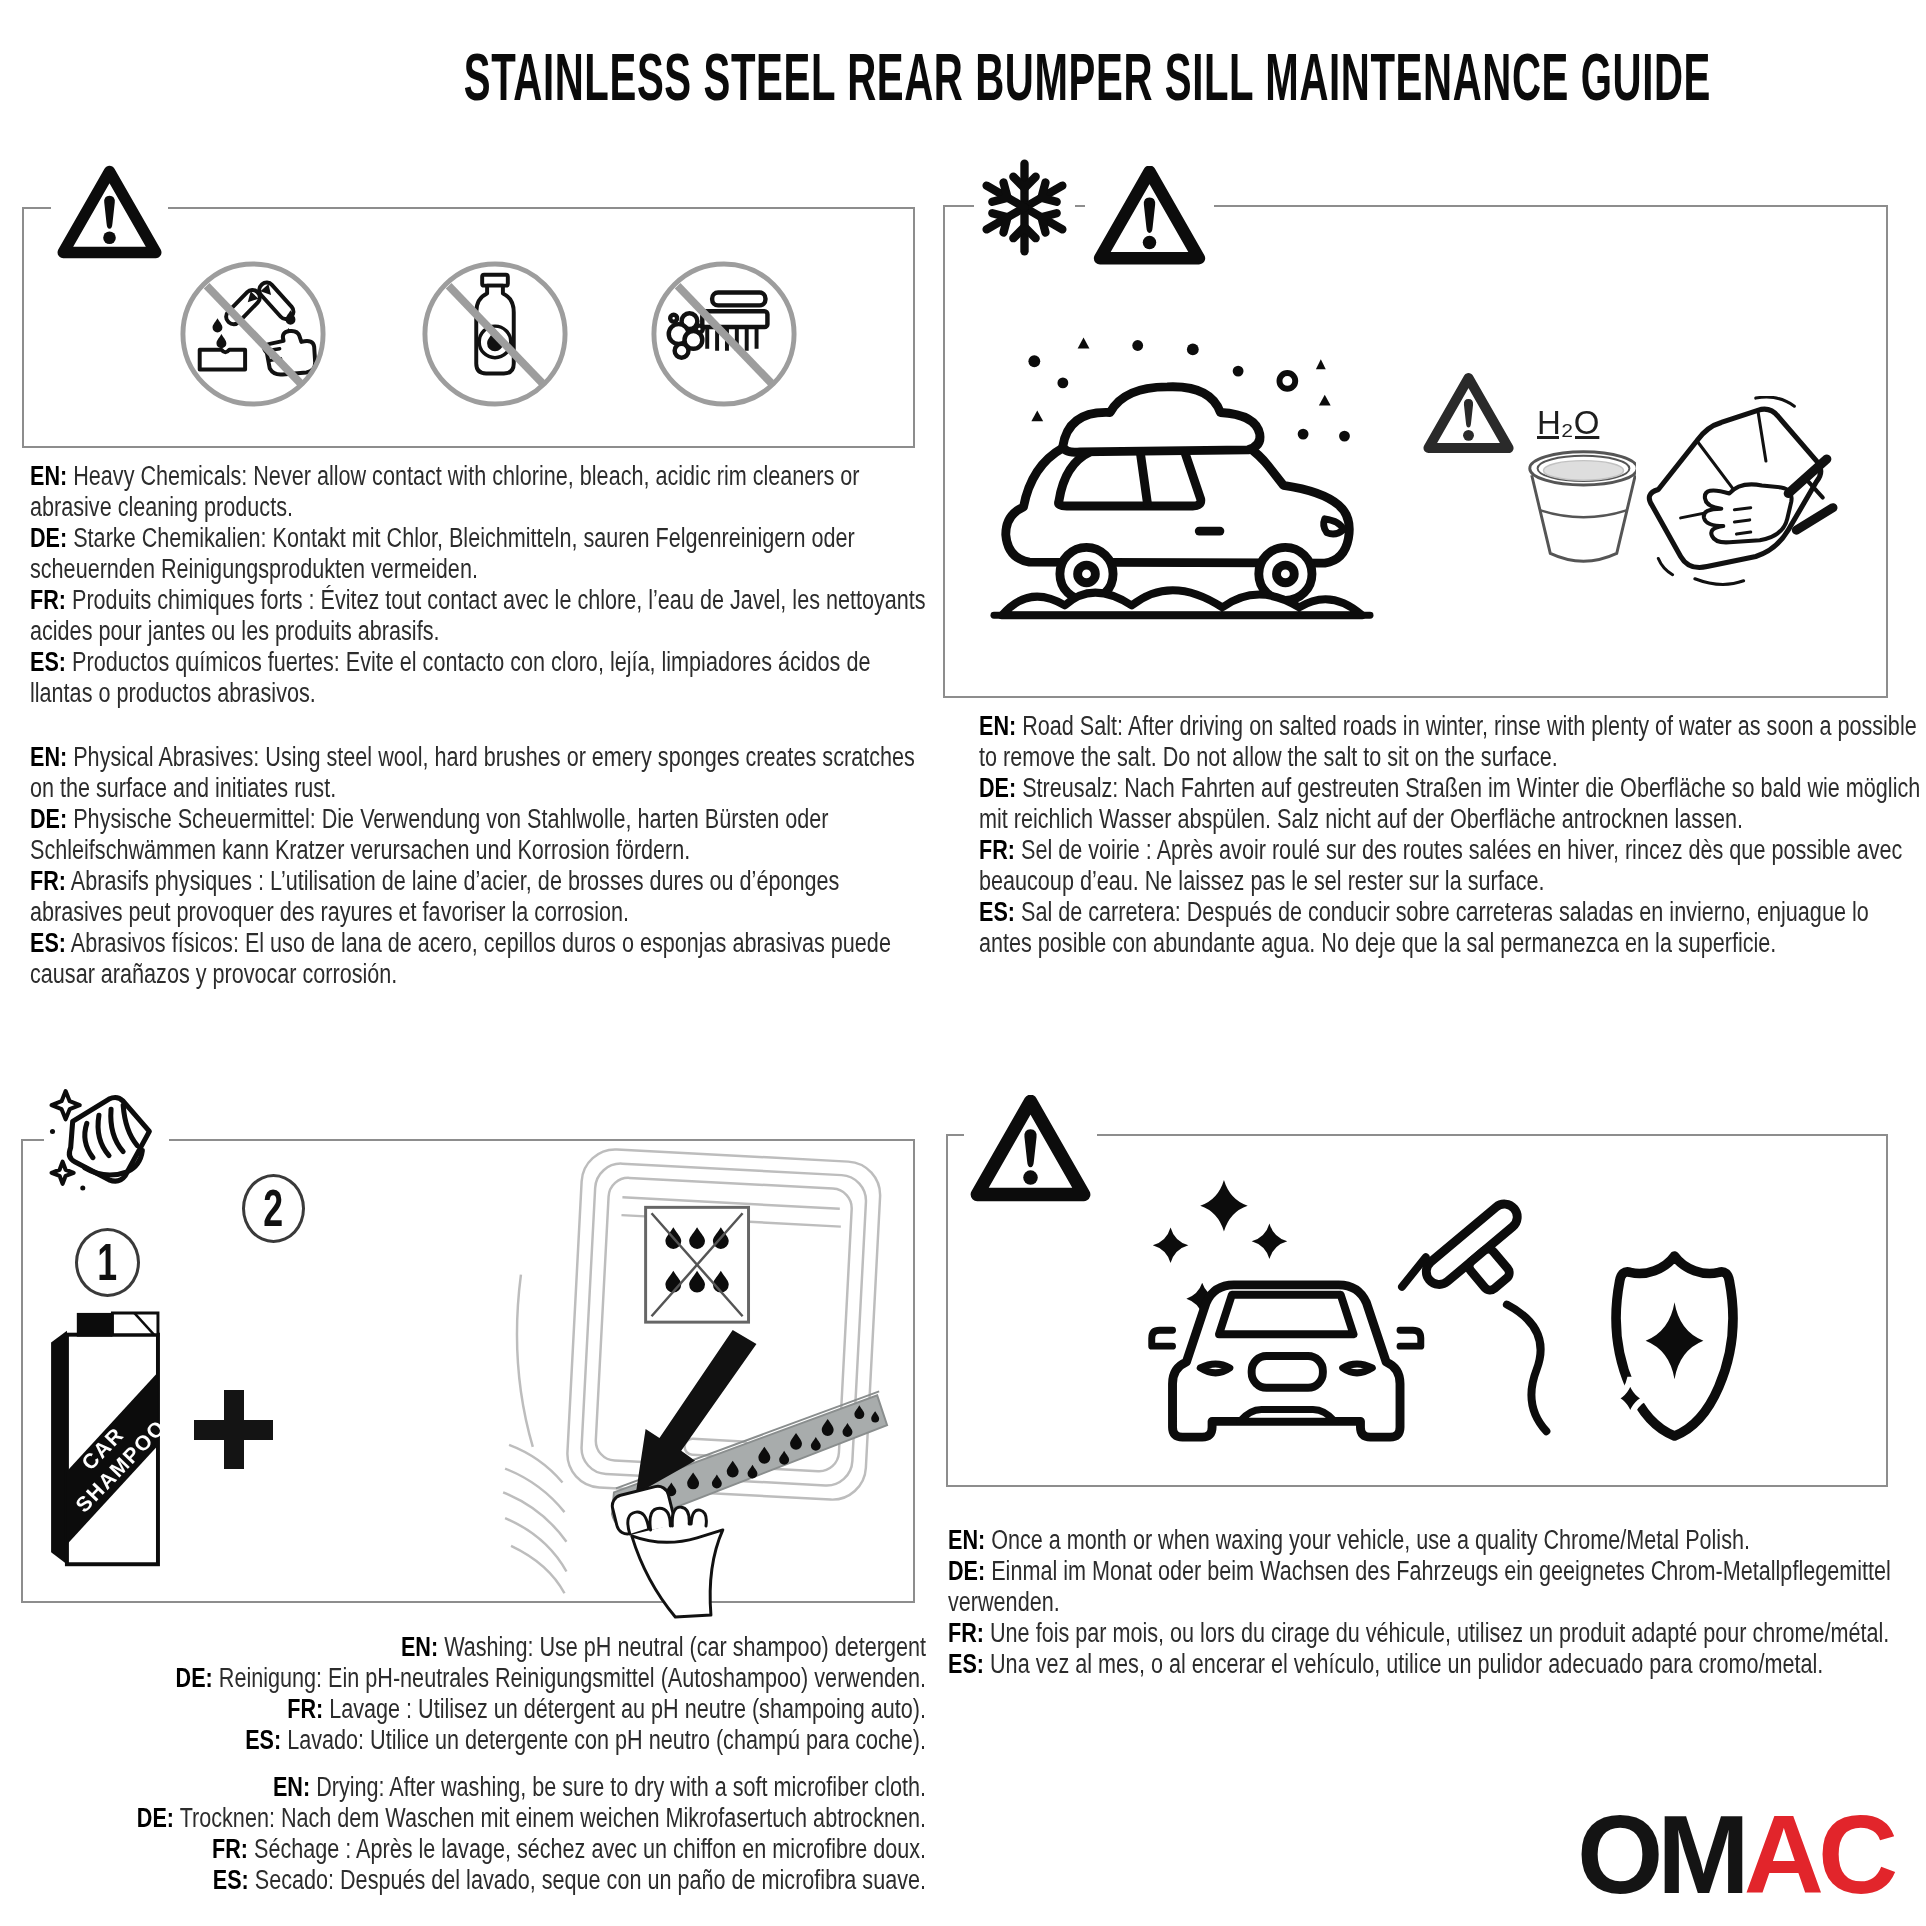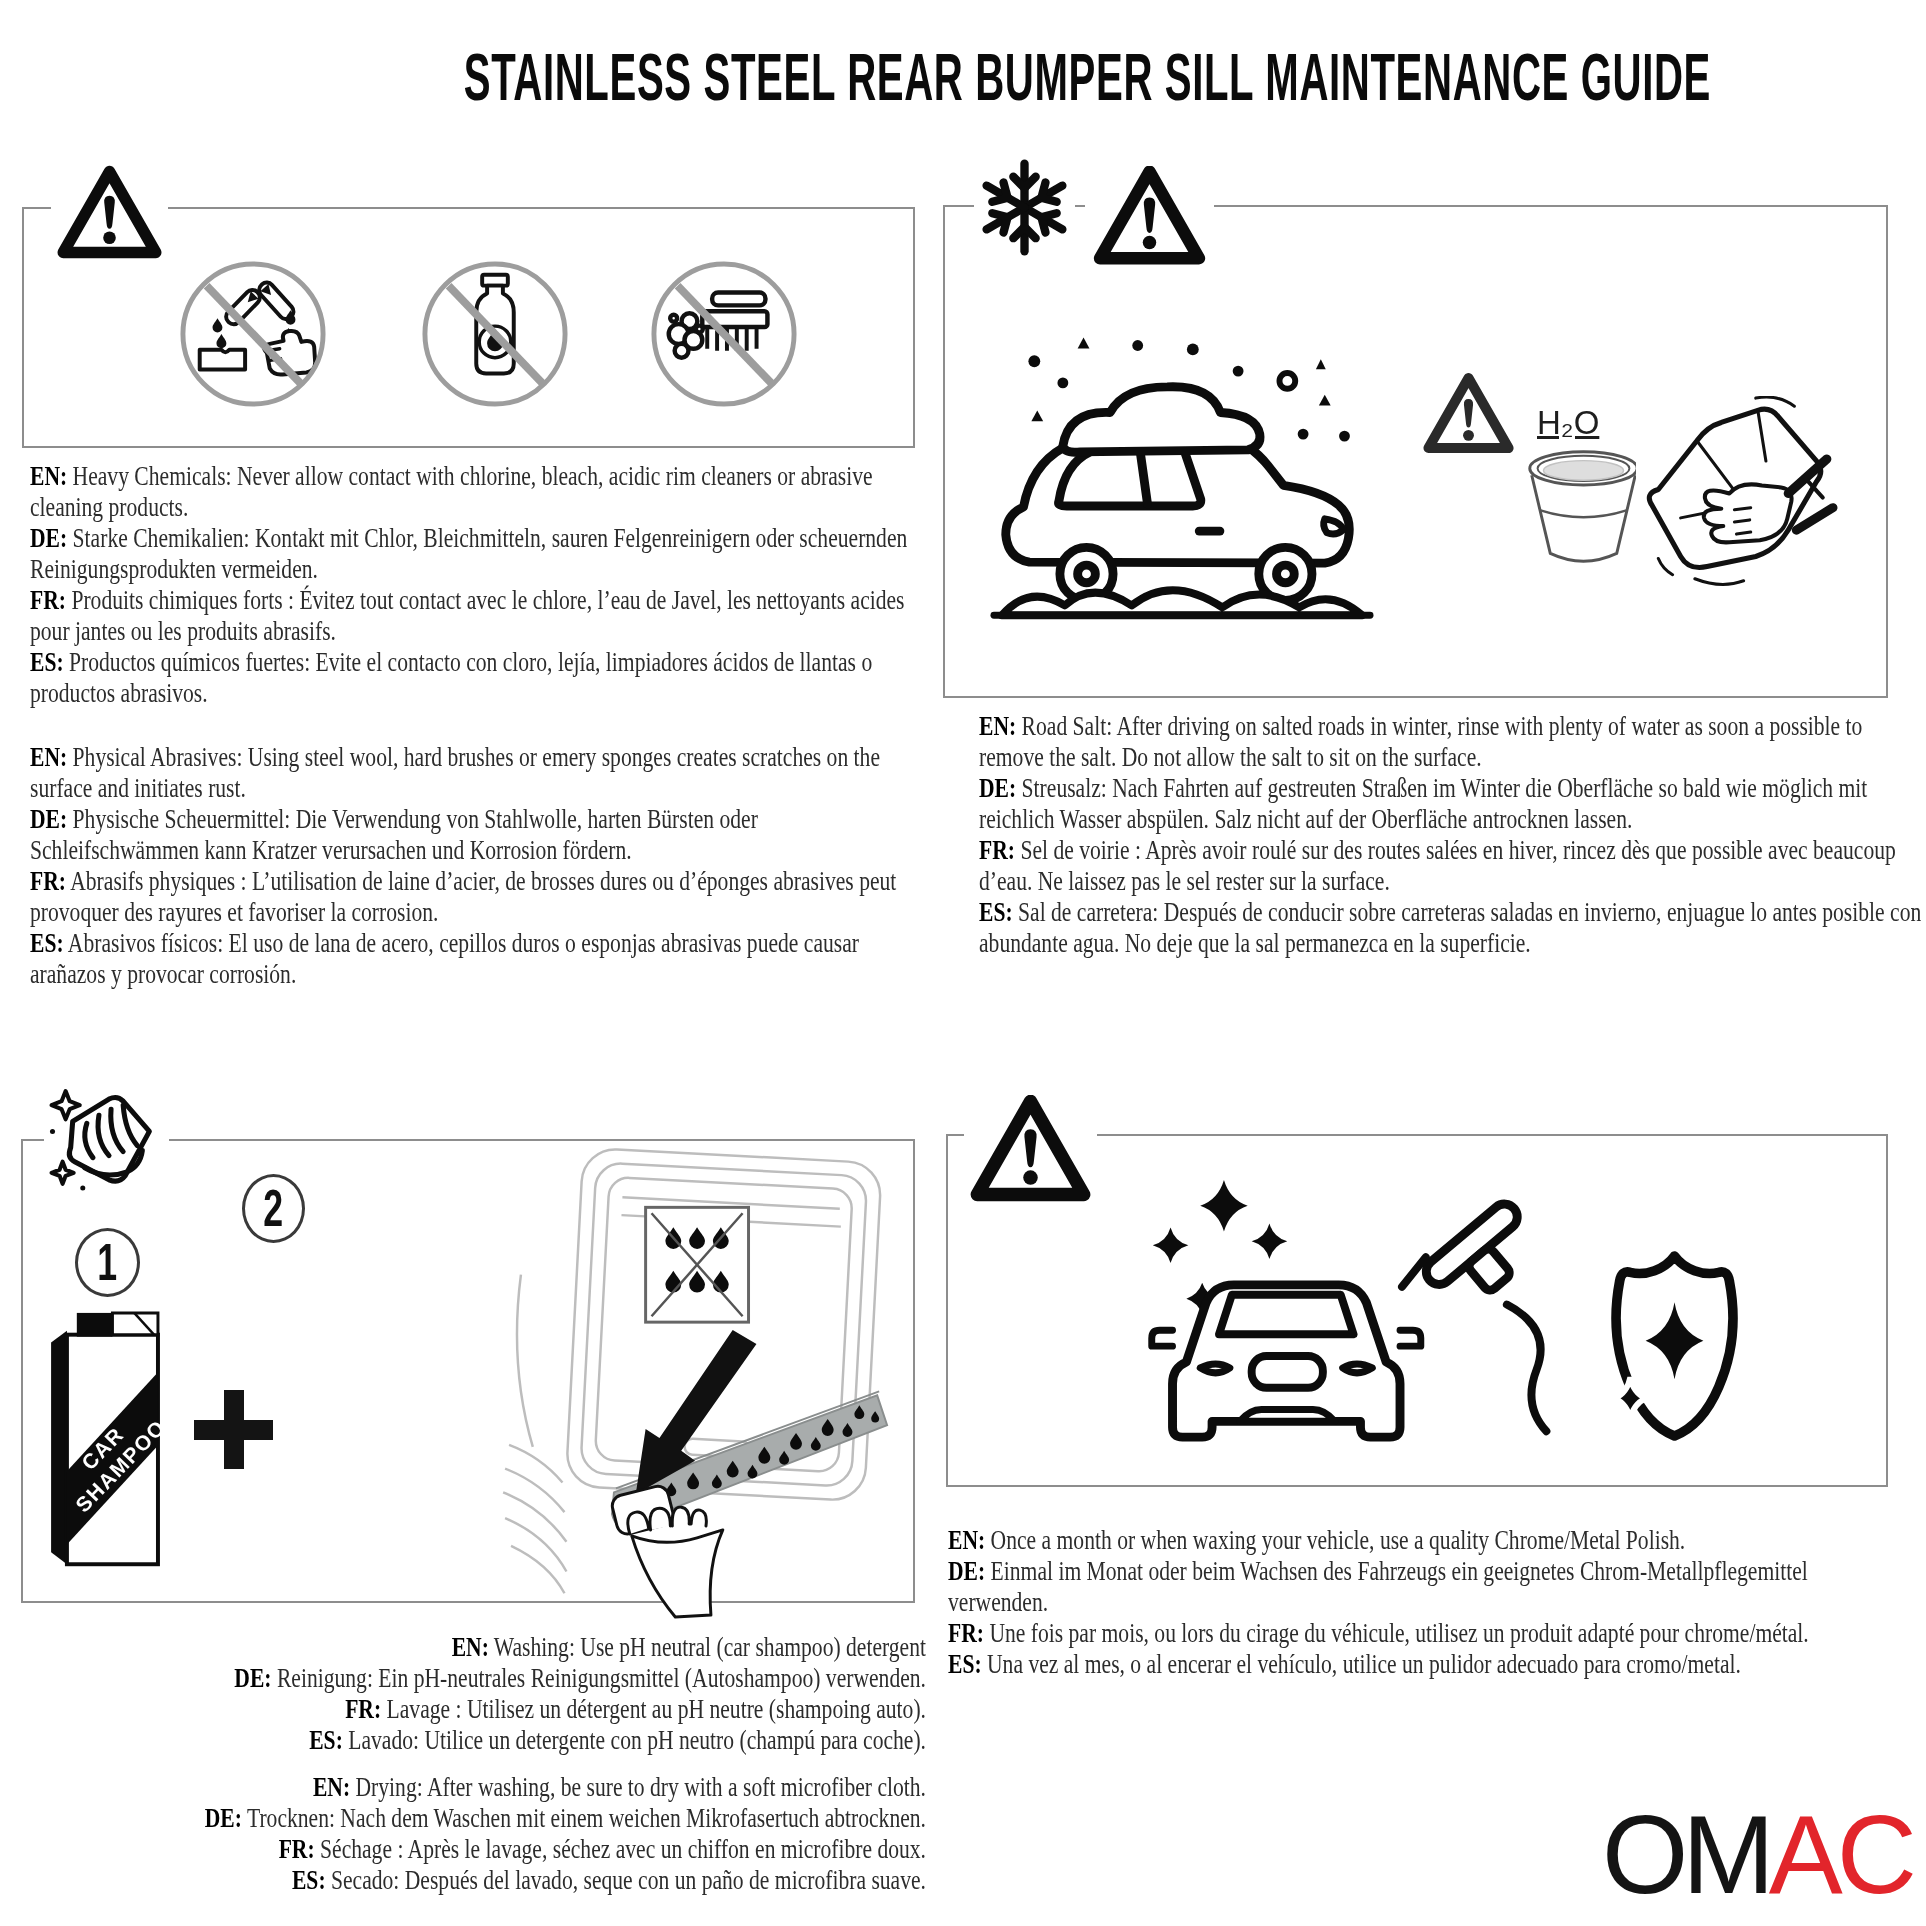--- a/index.html
+++ b/index.html
@@ -12,41 +12,41 @@
 
   .panel { position:absolute; border:2px solid #8d8d8d; background:#fff; }
   .p-tl { left:22px;  top:207px;  width:889px; height:237px; }
   .p-tr { left:943px; top:205px;  width:941px; height:489px; }
   .p-bl { left:21px;  top:1139px; width:890px; height:460px; }
   .p-br { left:946px; top:1134px; width:938px; height:349px; }
 
   .icon { position:absolute; background:#fff; }
   .icon svg { display:block; width:100%; height:100%; }
 
-  .tblock { position:absolute; font-size:27px; line-height:31px; color:#2c2c2c;font-family:Liberation Serif, serif; }
+  .tblock { position:absolute; font-size:27px; line-height:31px; color:#2c2c2c; }
   .cond { transform:scaleX(0.80); transform-origin:0 0; width:125%; }
   .tblock p { margin:0; }
   .lang { font-weight:bold; color:#000; }
 
   .badge { position:absolute; border:3px solid #3a3a3a; border-radius:50%; background:#fff;
            display:flex; align-items:center; justify-content:center; }
   .badge span { font-weight:bold; font-size:51px; color:#111; transform:scaleX(0.70); }
 
   .plus { position:absolute; width:79px; height:79px; }
   .plus::before { content:""; position:absolute; left:30px; top:0; width:20px; height:79px; background:#141414; }
   .plus::after  { content:""; position:absolute; left:0; top:30px; width:79px; height:20px; background:#141414; }
 
   .h2o { position:absolute; font-size:33px; color:#1e1e1e; }
 
   .shampoo-text { position:absolute; left:45px; top:1305px; width:124px; height:282px; pointer-events:none; }
   .shampoo-text .rot { position:absolute; left:2px; top:127px; width:129px; text-align:center;
         transform:rotate(-46deg); color:#fff; font-weight:bold; font-size:21px; line-height:25px; letter-spacing:1.5px; }
 
-  .omac { position:absolute; left:1577px; top:1800px; font-size:111px; font-weight:normal;
-          letter-spacing:-6px; line-height:1; color:#141414;margin-left:25px; }
+  .omac { position:absolute; left:1577px; top:1800px; font-size:111px; font-weight:bold;
+          letter-spacing:-6px; line-height:1; color:#141414; }
   .omac .ac { color:#e2252b; }
 </style>
 </head>
 <body>
 
 <div class="page">
 
   <div class="page-title">
     <span>STAINLESS STEEL REAR BUMPER SILL MAINTENANCE GUIDE</span>
   </div>

